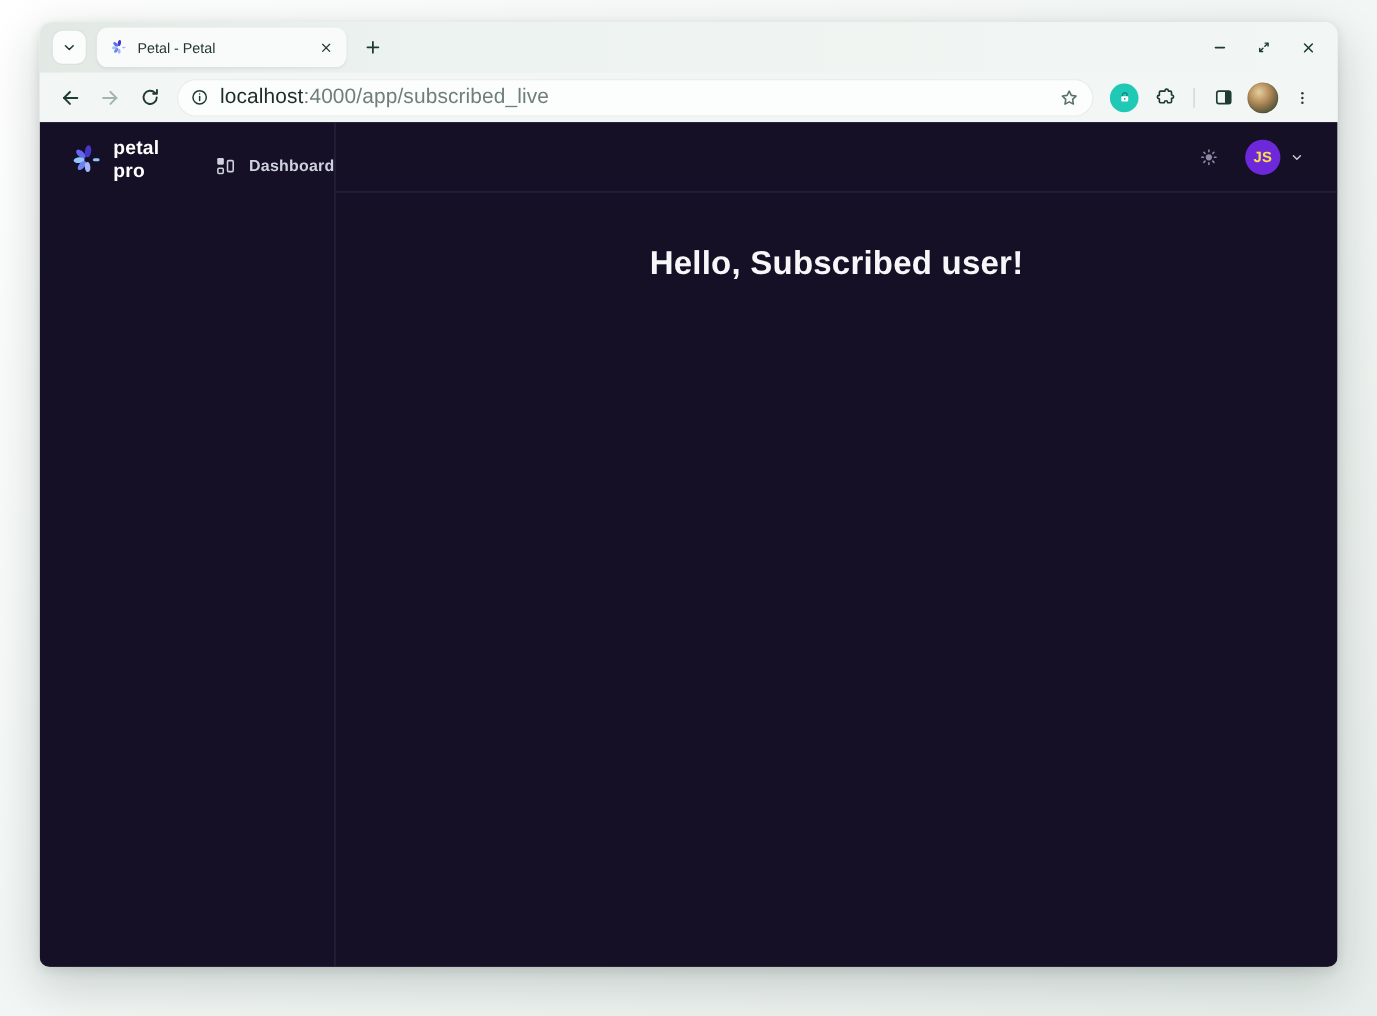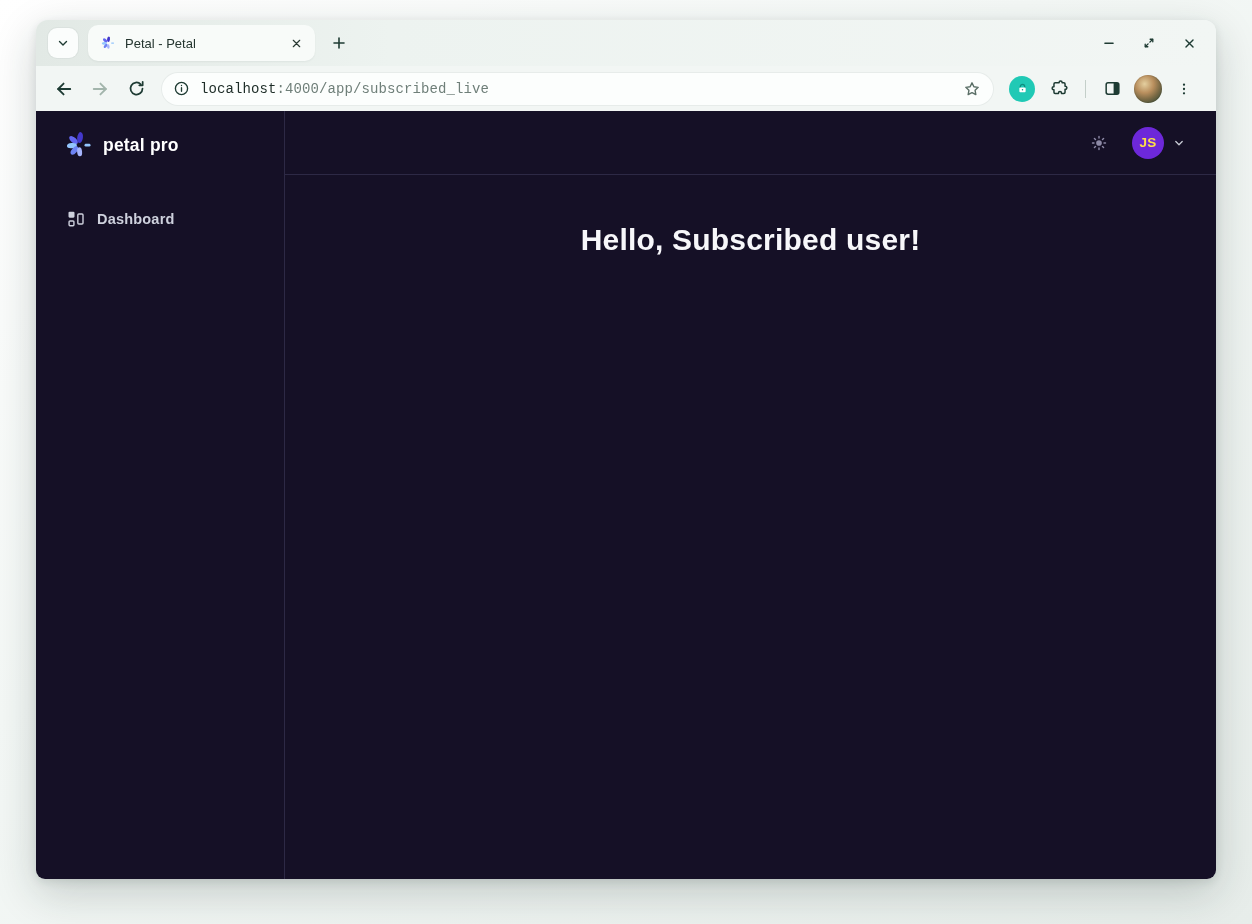--- a/index.html
+++ b/index.html
@@ -42,38 +42,38 @@
   .toolbar {
     height:45px; background:#f2f6f4; display:flex; align-items:center; padding:0 14px 0 10px;
   }
   .nav-btn { width:32px; height:32px; display:flex; align-items:center; justify-content:center; border-radius:50%; cursor:pointer; margin:0 2px; }
   .omnibox {
     flex:1; height:32px; margin:0 10px 0 8px; background:#fcfefd; border-radius:16px;
     display:flex; align-items:center; padding:0 8px 0 6px;
     box-shadow:0 0 0 1px rgba(30,59,51,.05);
   }
   .site-info { width:26px; height:26px; display:flex; align-items:center; justify-content:center; border-radius:50%; cursor:pointer; margin-right:6px; }
-  .url-text { flex:1; font-size:14px; letter-spacing:.1px; white-space:nowrap; overflow:hidden;font-family:Liberation Mono, monospace; }
+  .url-text { flex:1; font-size:19px; letter-spacing:.1px; white-space:nowrap; overflow:hidden; }
   .url-host { color:#1d2c27; }
   .url-rest { color:#6f7f79; }
   .star-btn { width:26px; height:26px; display:flex; align-items:center; justify-content:center; border-radius:50%; cursor:pointer; }
   .ext-badge {
     width:26px; height:26px; border-radius:50%; background:#20c9b5;
     display:flex; align-items:center; justify-content:center; cursor:pointer; margin:0 6px;
   }
   .toolbar-icon-btn { width:30px; height:30px; display:flex; align-items:center; justify-content:center; border-radius:50%; cursor:pointer; margin:0 3px; }
   .toolbar-sep { width:1px; height:18px; background:#c4cfc9; margin:0 8px; }
   .profile-avatar {
     width:28px; height:28px; border-radius:50%; cursor:pointer; margin:0 4px;
     background:radial-gradient(circle at 38% 32%, #e4cf9f 0%, #b98f5e 35%, #7b6a45 60%, #45513a 82%, #2c3a2c 100%);
     box-shadow:inset 0 0 0 1px rgba(0,0,0,.08);
   }
   
   .page { height:768px; display:flex; background:#151026; }
-  .app-sidebar { width:249px; border-right:1px solid #2d2945; display:flex; flex-direction:column;text-align:center; }
+  .app-sidebar { width:269px; border-right:1px solid #2d2945; display:flex; flex-direction:row; }
   .logo-row { height:68px; display:flex; align-items:center; padding-left:28px; }
   .logo-text { color:#ffffff; font-weight:bold; font-size:17.5px; letter-spacing:.2px; margin-left:9px; }
   .nav { margin-top:20px; display:flex; flex-direction:column; }
   .nav-item {
     height:40px; display:flex; align-items:center; padding-left:30px; cursor:pointer;
     color:#ced1dd;
   }
   .nav-label { font-size:14.5px; font-weight:600; margin-left:11px; letter-spacing:.2px; }
   .app-main { flex:1; display:flex; flex-direction:column; }
   .app-topbar {

